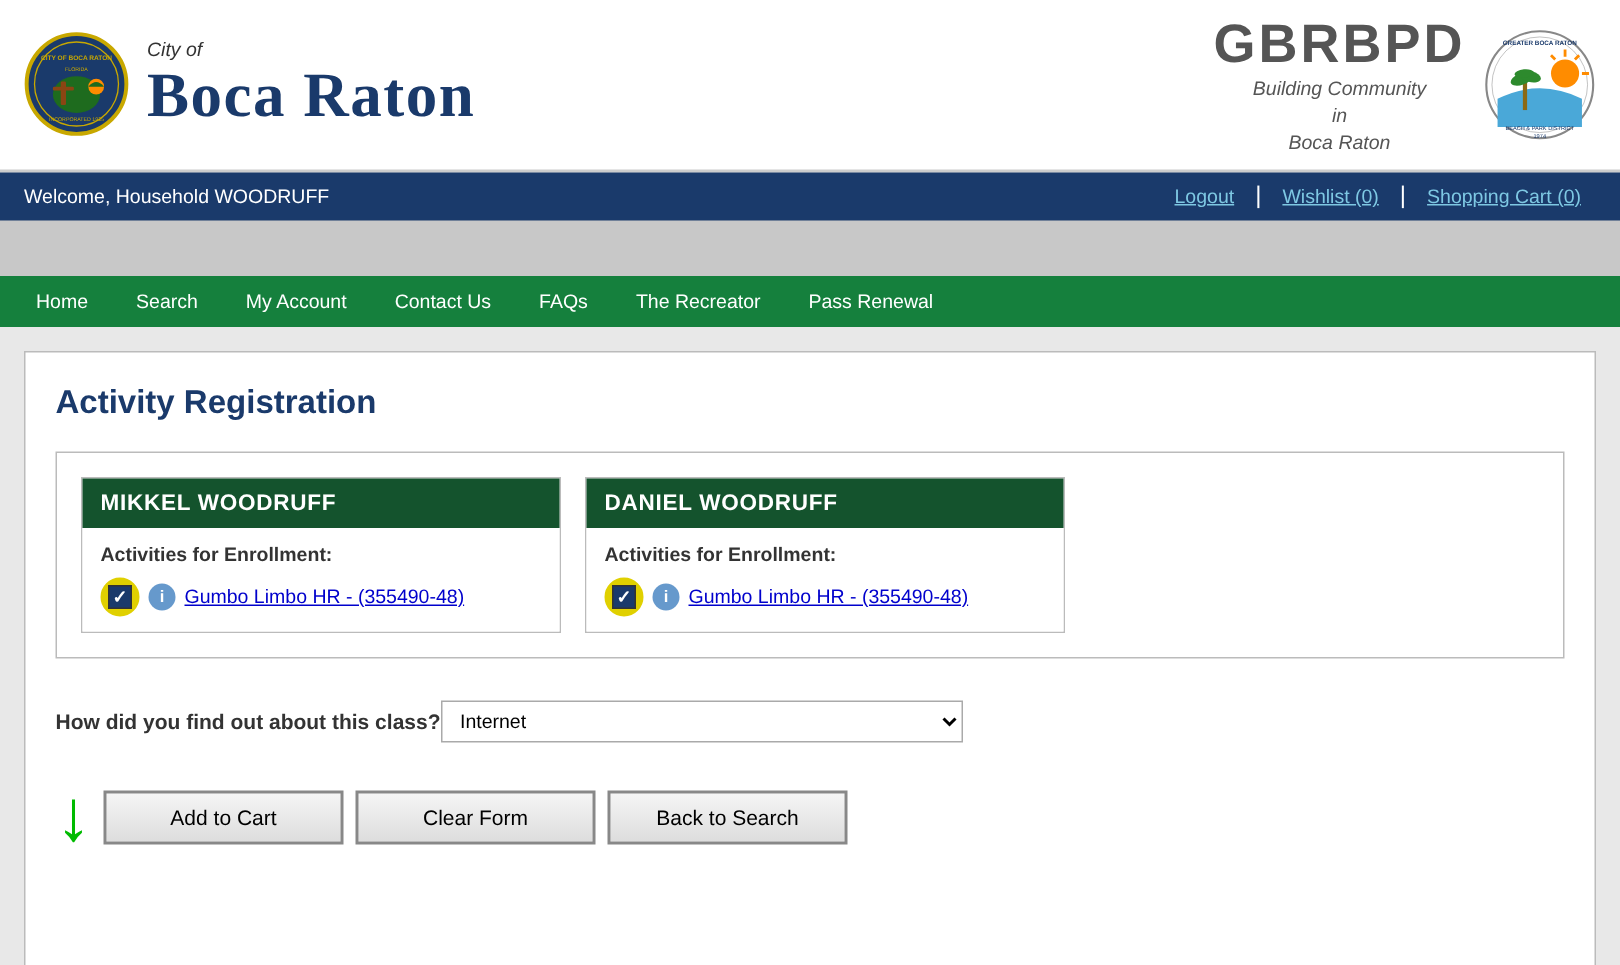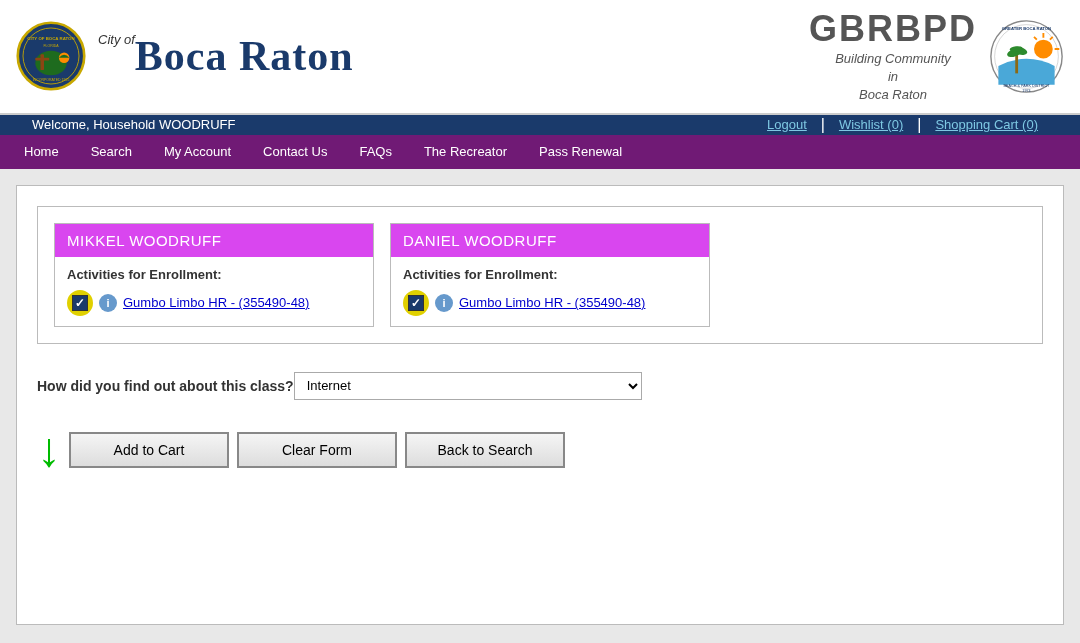--- a/index.html
+++ b/index.html
@@ -18,21 +18,21 @@
       display: flex;
       align-items: center;
       gap: 12px;
     }
     .city-seal {
       width: 70px;
       height: 70px;
     }
     .city-name {
       display: flex;
-      flex-direction: row;
+      flex-direction: column;
     }
     .city-of {
       font-size: 13px;
       color: #333;
       font-style: italic;
     }
     .boca-raton {
       font-size: 42px;
       font-weight: bold;
       color: #1a3a6b;
@@ -63,22 +63,22 @@
     .park-seal {
       width: 75px;
       height: 75px;
     }
 
     
     .top-nav {
       background: #1a3a6b;
       display: flex;
       align-items: center;
-      padding: 0 32px;
-      height: 20px;
+      padding: 0 16px;
+      height: 32px;
       gap: 0;
     }
     .top-nav .welcome {
       color: white;
       font-size: 13px;
       flex: 1;
     }
     .top-nav a {
       color: #7ec8e3;
       font-size: 13px;
@@ -86,26 +86,27 @@
       margin: 0 10px;
       cursor: pointer;
     }
     .top-nav-divider {
       color: white;
       margin: 0 4px;
     }
 
     
     .main-nav {
-      background: #701a75;
+      background: #15803d;
       display: flex;
       align-items: center;
       height: 34px;
       padding: 0 8px;
       gap: 0;
+      margin-top: 37px;
     }
     .main-nav a {
       color: white;
       font-size: 13px;
       text-decoration: none;
       padding: 0 16px;
       height: 34px;
       display: flex;
       align-items: center;
       cursor: pointer;
@@ -139,24 +140,24 @@
       display: flex;
       gap: 16px;
       align-items: flex-start;
     }
 
     .person-card {
       width: 320px;
       border: 1px solid #bbb;
     }
     .person-card-header {
-      background: #d946ef;
+      background: #14532d;
       color: white;
       font-size: 15px;
-      font-weight: normal;
+      font-weight: bold;
       padding: 8px 12px;
       letter-spacing: 0.5px;
     }
     .person-card-body {
       padding: 10px 12px;
       background: white;
     }
     .enrollment-label {
       font-size: 13px;
       font-weight: bold;
@@ -343,20 +344,21 @@
   <a>My Account</a>
   <a>Contact Us</a>
   <a>FAQs</a>
   <a>The Recreator</a>
   <a>Pass Renewal</a>
 </div>
 
 <div class="content-area">
   <div class="content-box">
 
+    <div class="page-title">Activity Registration</div>
 
     <div class="cards-container">
 
       <div class="person-card">
         <div class="person-card-header">MIKKEL WOODRUFF</div>
         <div class="person-card-body">
           <div class="enrollment-label">Activities for Enrollment:</div>
           <div class="activity-row">
             <div class="checkbox-highlight">
               <div class="checkbox-inner">

